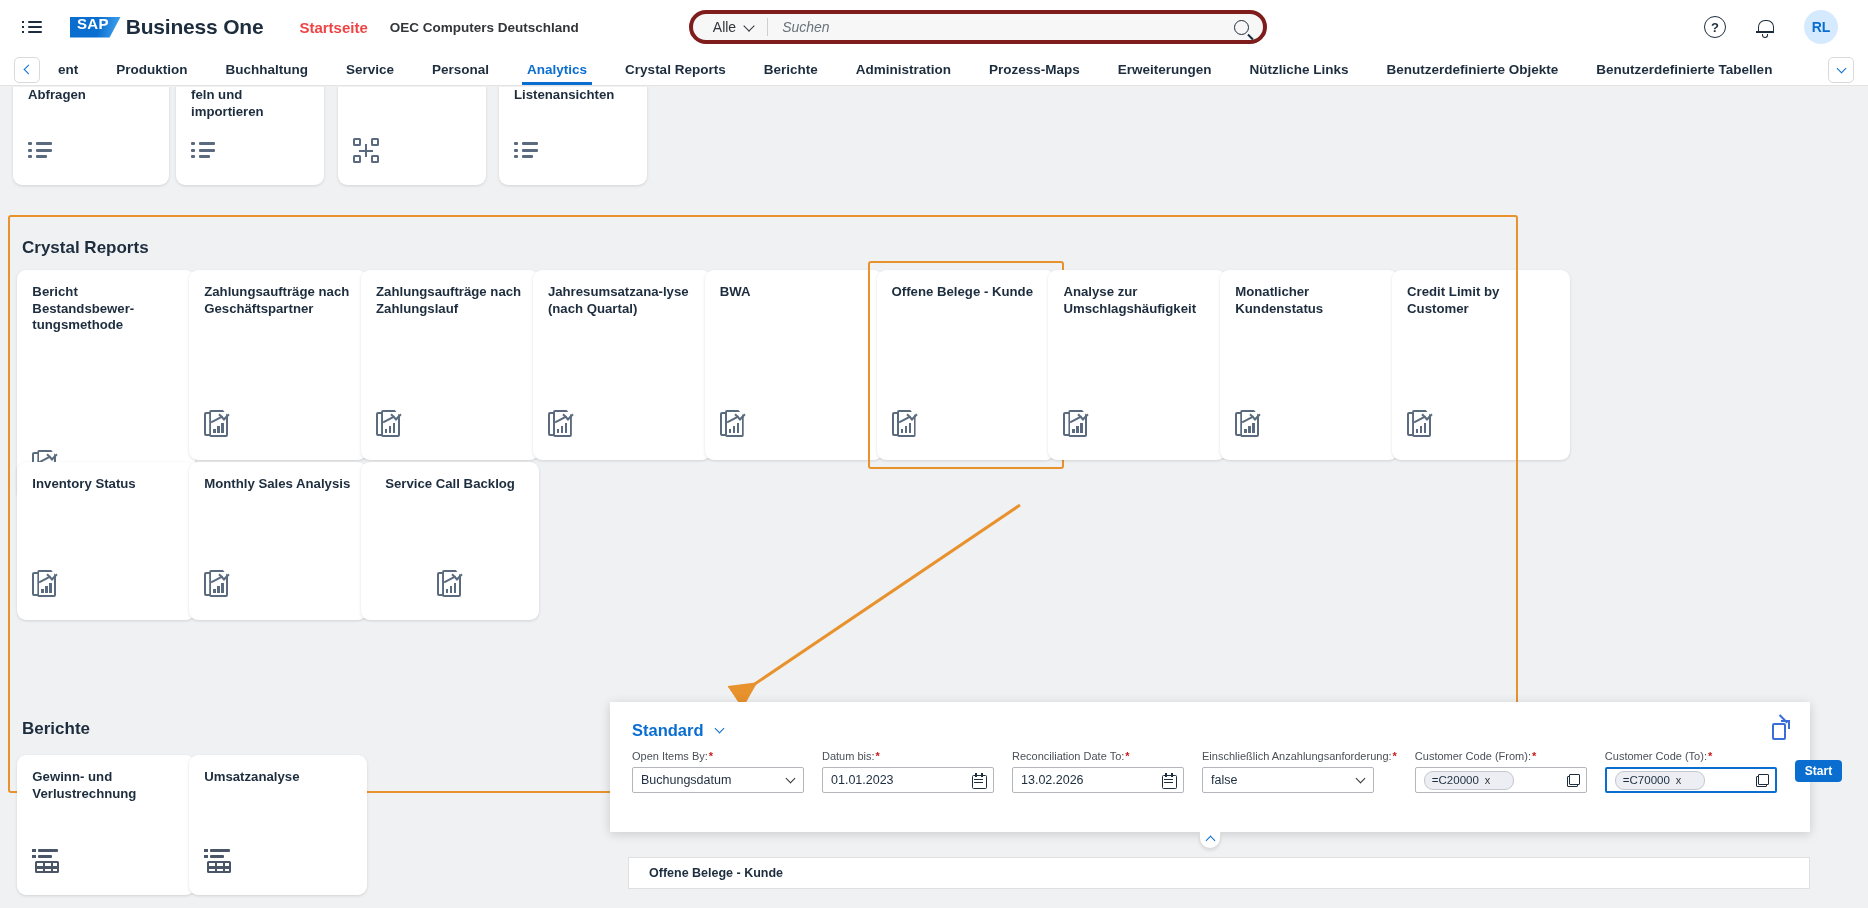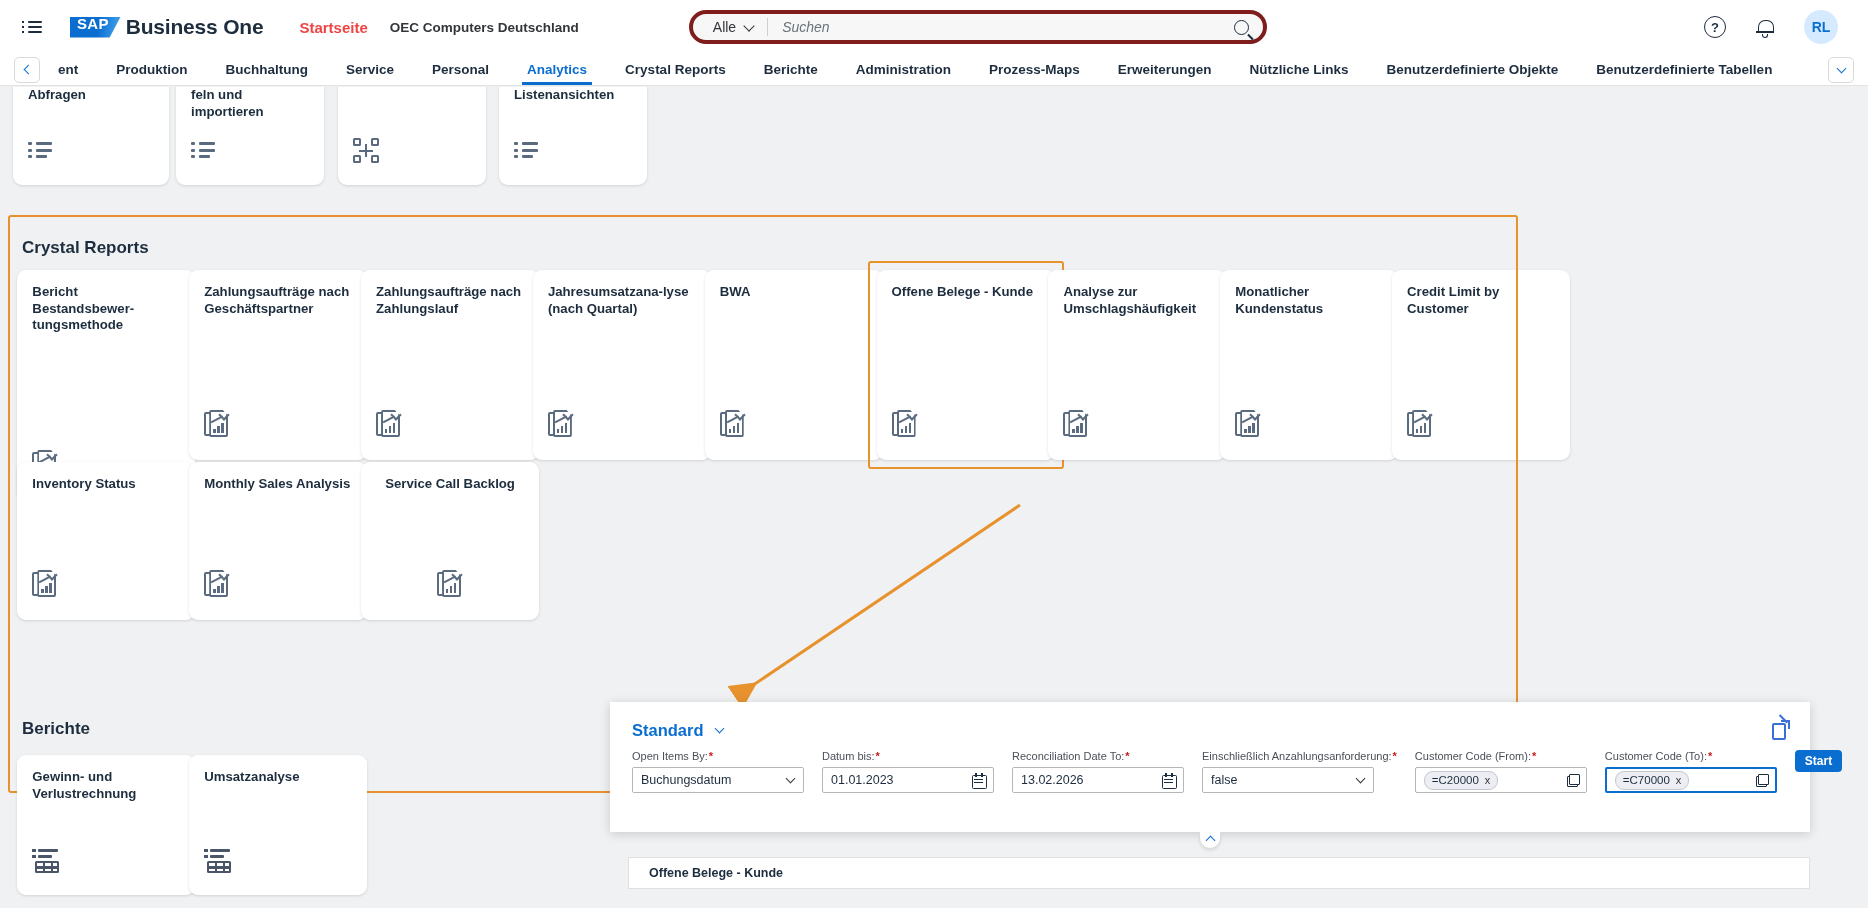--- a/index.html
+++ b/index.html
@@ -159,42 +159,42 @@
   .variant-chev { display:inline-block; width:7px;height:7px;border-right:1.6px solid #0a6ed1;
     border-bottom:1.6px solid #0a6ed1; transform: rotate(45deg); margin-left:8px; margin-bottom: 4px; }
   .share-icon { margin-left:auto; width: 18px; height: 20px; position: relative; }
   .share-icon .pg { position:absolute; left:0; bottom:0; width:14px; height:17px;
     border:2px solid #3a6fd8; border-radius:2px; }
   .share-icon .ar { position:absolute; right:0; top:0; width:9px; height:9px;
      border-top:2px solid #3a6fd8; border-right:2px solid #3a6fd8; }
   .share-icon .ar::after { content:""; position:absolute; right:0; top:0; width:11px; height:2px;
      background:#3a6fd8; transform: rotate(45deg); transform-origin: right top; }
 
-  .fields { display:flex; align-items:flex-start; padding: 10px 20px 0 22px; gap: 0; }
+  .fields { display:flex; align-items:center; padding: 10px 20px 0 22px; gap: 0; }
   .field { display:flex; flex-direction: column; margin-right: 18px; }
   .field-label { font-size: 11px; color:#4a5058; margin-bottom: 5px; white-space: nowrap; }
   .req { color:#cc1919; font-weight:700; margin-left:1px; }
   .ctl {
     height: 26px; border: 1px solid #b3b7bb; background:#fff; border-radius: 2px;
     display:flex; align-items:center; padding: 0 6px 0 8px; font-size: 12.5px; color:#1d2d3e;
   }
   .ctl.focused { border: 2px solid #0a6ed1; }
   .ctl .val { flex:1; white-space: nowrap; overflow:hidden; }
   .sel-chev { width:7px;height:7px;border-right:1.5px solid #32363a;border-bottom:1.5px solid #32363a;
      transform: rotate(45deg); margin-bottom:3px; margin-right: 3px; flex:none; }
   .cal-icon { width: 13px; height: 14px; position: relative; flex:none; margin-right:2px; }
   .cal-icon::before { content:""; position:absolute; left:0; top:2px; width:13px; height:12px;
     border:1.6px solid #1d2d3e; border-radius:1.5px; }
   .cal-icon::after { content:""; position:absolute; left:2px; top:5.5px; width:9px; height:1.4px;
     background:#1d2d3e; box-shadow: 0 3px 0 #1d2d3e; }
   .cal-icon i { position:absolute; top:0; width:2px; height:4px; background:#1d2d3e; }
   .cal-icon i.l { left:2.5px; } .cal-icon i.r { right:2.5px; }
   .chip {
     background:#eceef3; border:1px solid #c3c7cf; border-radius: 9px; font-size: 11.5px;
-    color:#1d2d3e; padding: 1px 7px 2px 7px; display:inline-flex; align-items:center; gap:6px;
+    color:#1d2d3e; padding: 1px 23px 2px 7px; display:inline-flex; align-items:center; gap:6px;
     white-space: nowrap; line-height: 14px;
   }
   .chip .x { font-size: 11px; color:#32363a; }
   .copy-icon { width: 13px; height: 13px; position: relative; flex:none; margin-left:4px; }
   .copy-icon::before { content:""; position:absolute; left:0; bottom:0; width:9px; height:9px;
     border:1.6px solid #1d2d3e; border-radius:1px; }
   .copy-icon::after { content:""; position:absolute; right:0; top:0; width:9px; height:9px;
     border:1.6px solid #1d2d3e; border-radius:1px; background:#fff; }
   .start-btn {
     background:#0a6ed1; color:#fff; font-size: 12px; font-weight: 700; border:none; border-radius: 4px;

